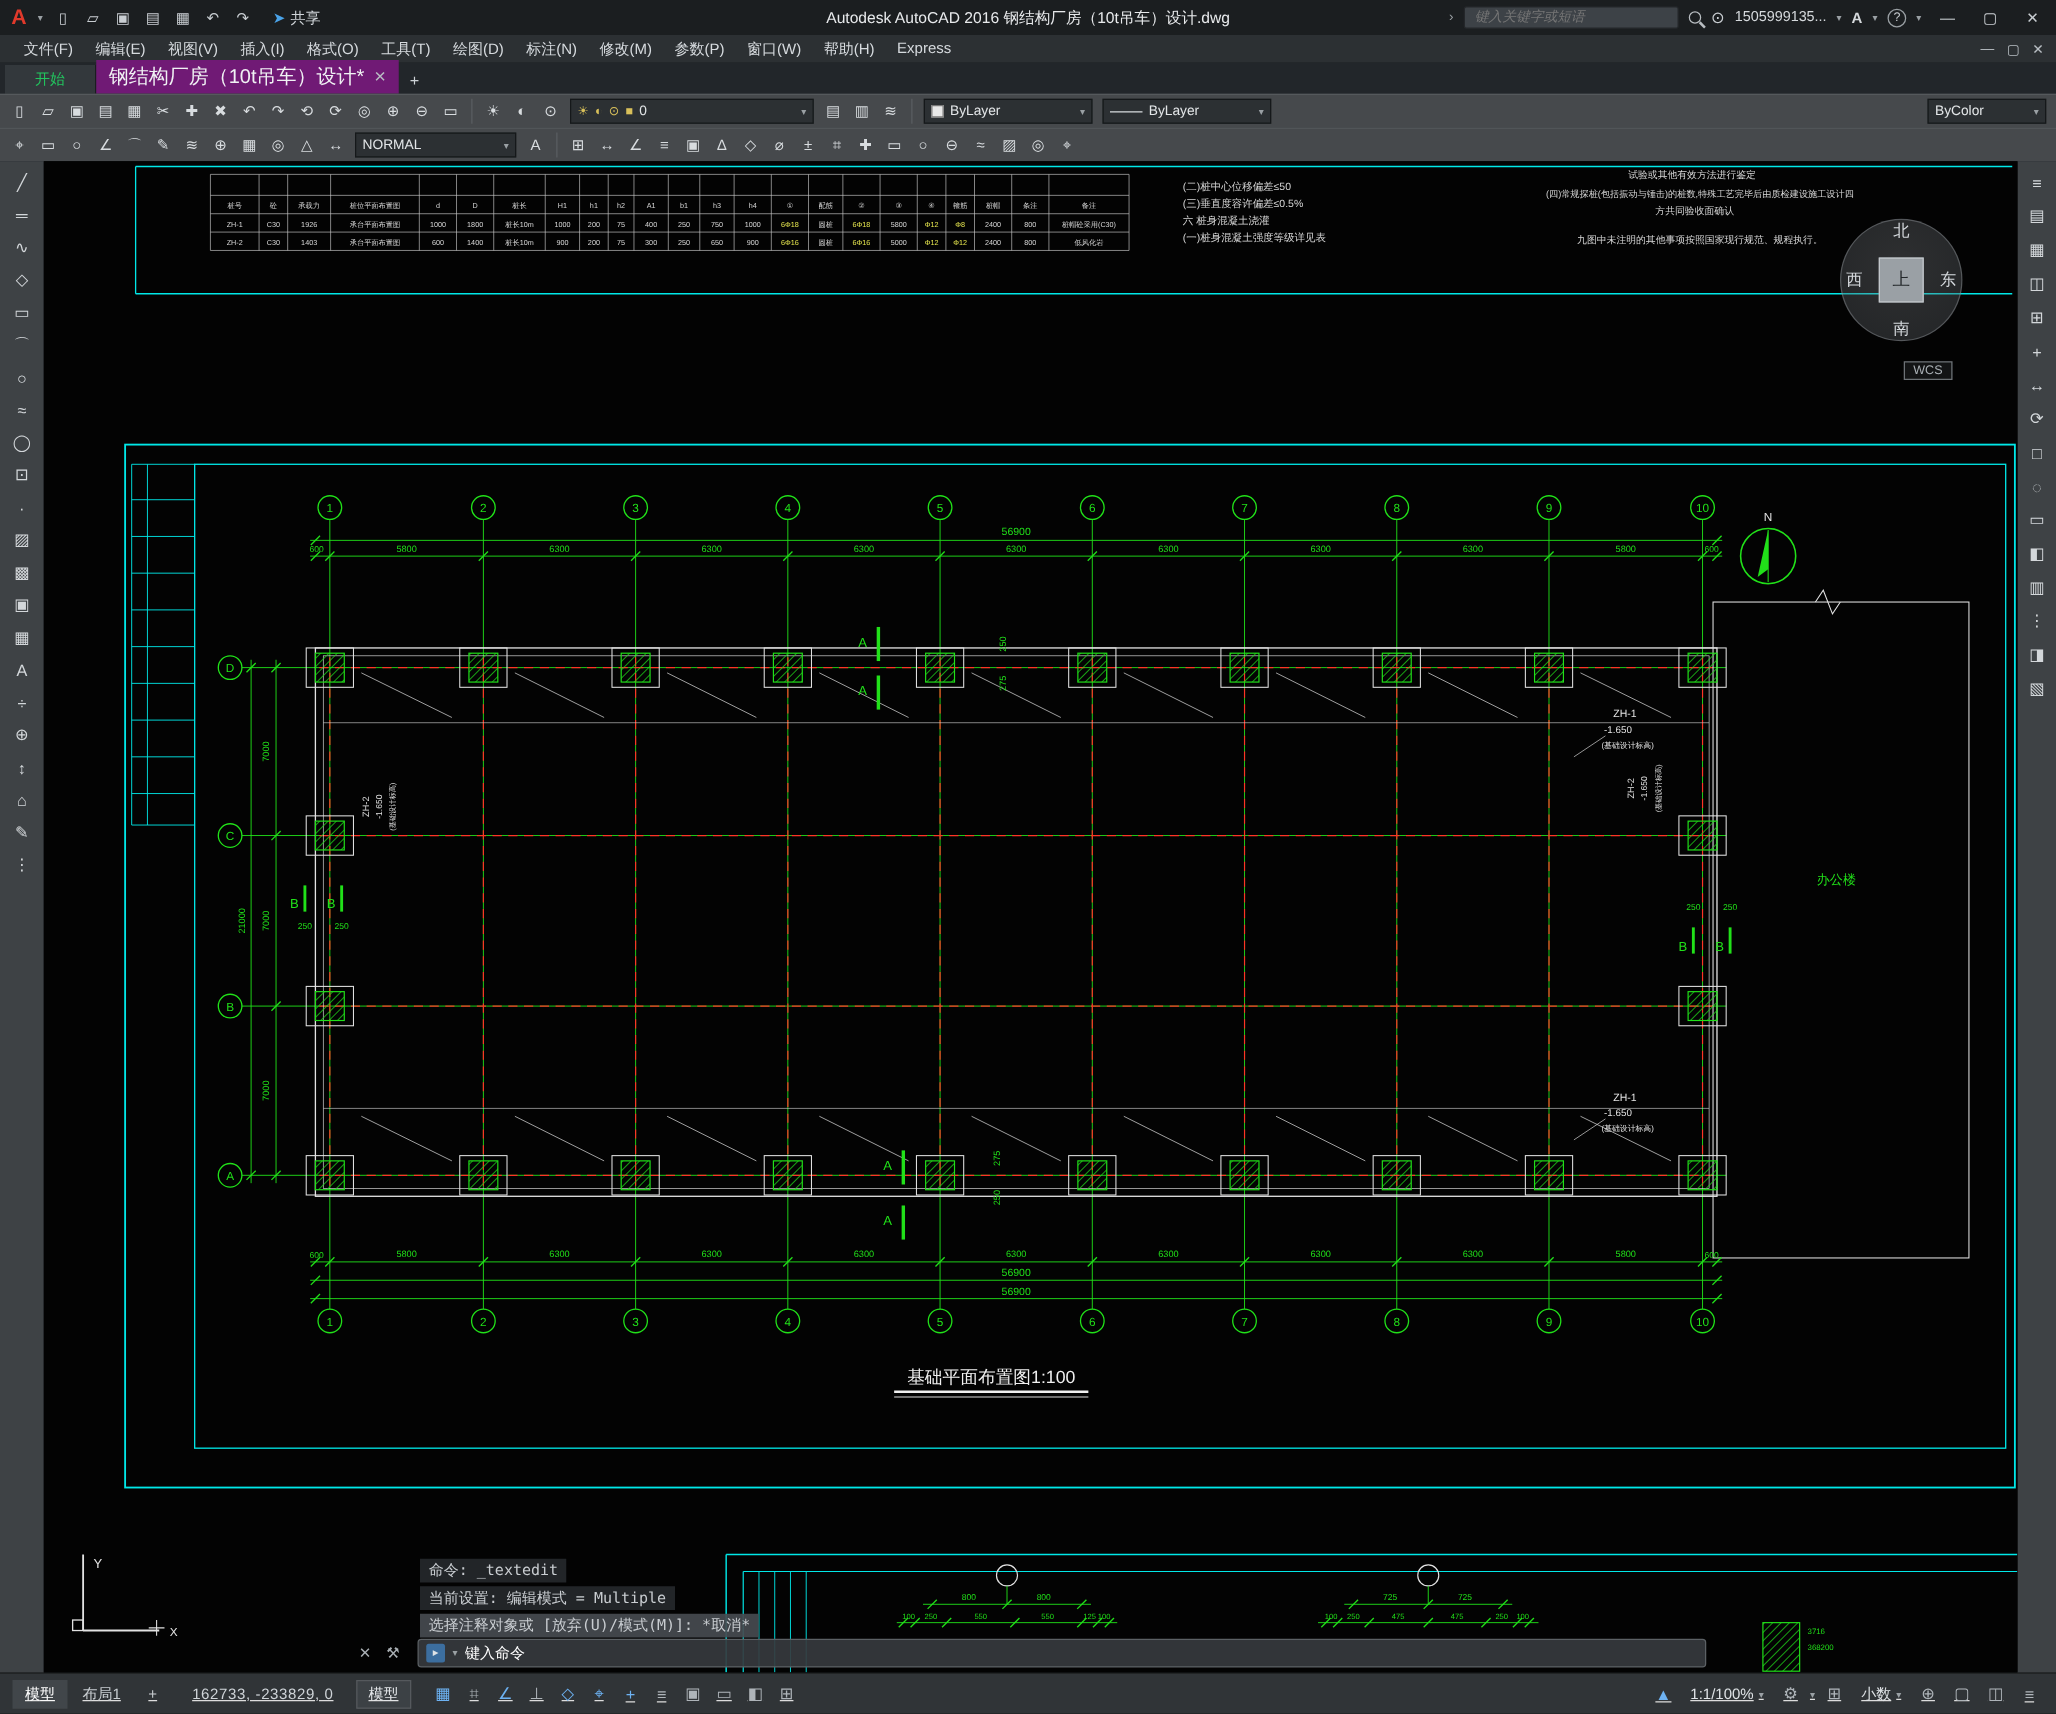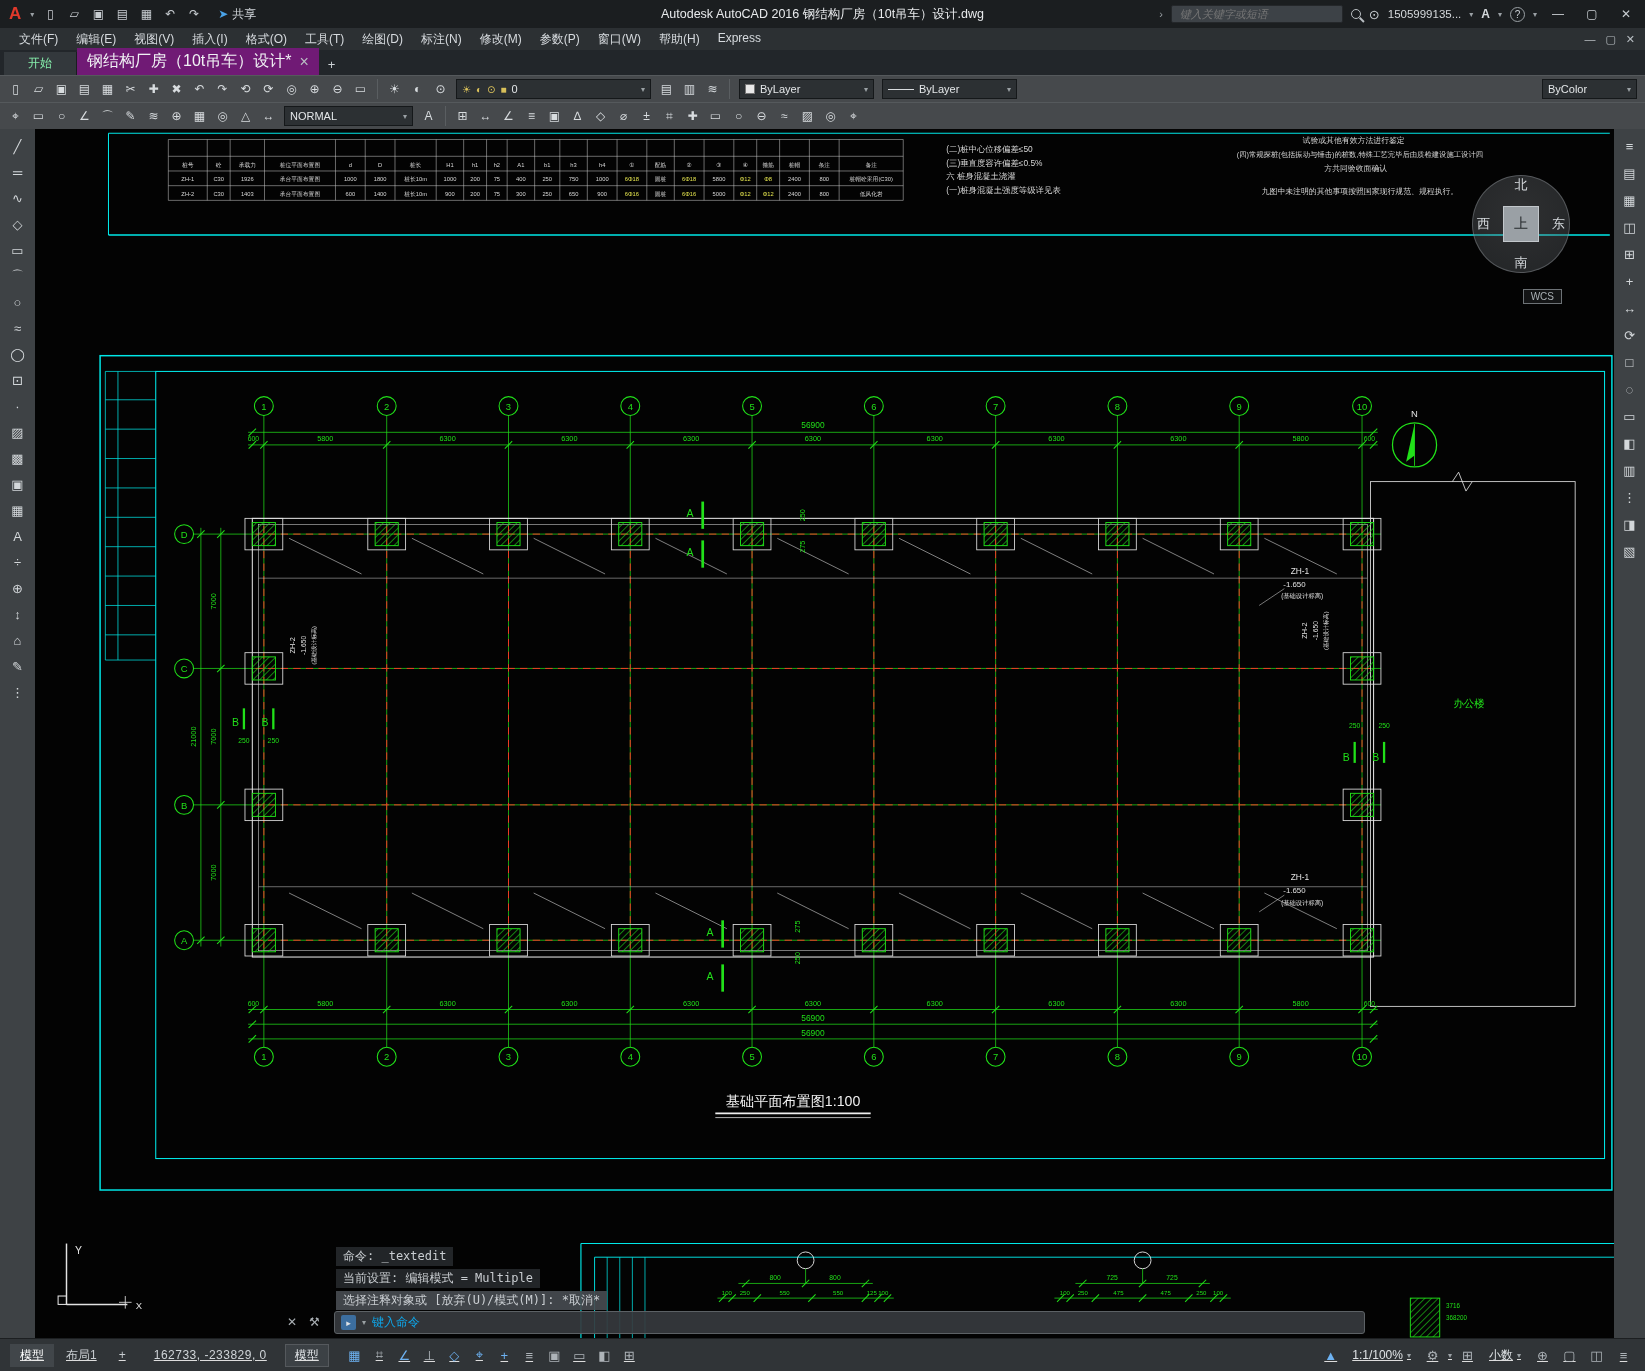--- a/index.html
+++ b/index.html
@@ -29,21 +29,21 @@
 
   
   .menubar{height:22px;background:#2c3033;display:flex;align-items:center;padding:0 10px;flex:0 0 auto;}
   .menu-items{display:flex;}
   .menu-item{padding:0 9px;font-size:12px;color:#d6dade;}
   .doc-win-btns{margin-left:auto;display:flex;gap:10px;}
   .doc-win-btns span{color:#b9bfc4;font-size:11px;}
 
   
   .filetabs{height:25px;background:#22262a;display:flex;align-items:flex-end;padding:0 4px;flex:0 0 auto;}
-  .tab-start{padding:3px 24px;background:#33383c;color:#86efac;font-size:12px;border-right:1px solid #1a1d20;}
+  .tab-start{padding:3px 24px;background:#33383c;color:#22c55e;font-size:12px;border-right:1px solid #1a1d20;}
   .tab-doc{padding:3px 10px;background:#701a75;color:#f0f2f4;font-size:16px;display:flex;gap:8px;align-items:center;}
   .tab-close{color:#b9bfc4;}
   .tab-add{padding:3px 9px;color:#cdd2d6;font-size:13px;}
 
   
   .toolbar{height:27px;background:#46494c;border-top:1px solid #55595c;display:flex;align-items:center;padding:0 5px;gap:2px;flex:0 0 auto;}
   .ticon{width:21px;height:21px;display:flex;align-items:center;justify-content:center;font-size:12px;color:#d8dcdf;}
   .tsep{width:1px;height:20px;background:#5a5e61;margin:0 4px;}
   .tspacer{flex:1;}
   .combo{height:20px;background:#2c3033;border:1px solid #15181a;display:flex;align-items:center;font-size:11px;color:#e3e6e8;padding:0 5px;gap:5px;margin:0 3px;}
@@ -72,21 +72,21 @@
   .vc-center{position:absolute;left:50%;top:50%;transform:translate(-50%,-50%);width:36px;height:36px;background:#9aa0a5;border:1px solid #c2c7cb;color:#23272a;display:flex;align-items:center;justify-content:center;font-size:14px;}
   .wcs-box{position:absolute;top:160px;right:52px;border:1px solid #6d7276;color:#aab0b5;font-size:10px;padding:1px 7px;background:rgba(35,38,40,.5);}
 
   
   .cmd-hist{position:absolute;left:301px;top:1118px;display:flex;flex-direction:column;gap:3px;align-items:flex-start;}
   .cmd-line{background:rgba(40,44,47,.85);color:#c9cdd1;font-family:"DejaVu Sans Mono","Liberation Mono",monospace;font-size:12px;padding:1px 7px;white-space:nowrap;}
   .cmd-line.hl{background:rgba(70,75,80,.92);}
   .cmd-extra{position:absolute;left:252px;top:1186px;display:flex;gap:12px;color:#aab0b5;font-size:12px;}
   .cmd-input{position:absolute;left:299px;top:1182px;width:1031px;height:23px;background:rgba(54,58,62,.92);border:1px solid #5c6165;border-radius:3px;display:flex;align-items:center;padding:0 6px;gap:6px;}
   .cmd-chip{width:15px;height:15px;background:#3c6e9f;border-radius:2px;display:flex;align-items:center;justify-content:center;font-size:9px;color:#dfe3e6;}
-  .cmd-ghost{color:#0ea5e9;font-size:12px;}
+  .cmd-ghost{color:#ffffff;font-size:12px;}
 
   
   .statusbar{height:33px;background:#303437;border-top:1px solid #1c1f21;display:flex;align-items:center;padding:0 10px;gap:6px;font-size:12px;flex:0 0 auto;text-decoration:underline;}
   .sb-tabs{display:flex;align-items:center;gap:2px;}
   .sb-tab{padding:3px 10px;color:#c7ccd0;}
   .sb-tab.active{background:#41464a;color:#ffffff;}
   .sb-coords{color:#cfd4d8;margin-left:12px;letter-spacing:.5px;}
   .sb-btn{margin-left:12px;padding:2px 9px;background:#3c4145;border:1px solid #55595d;color:#e3e6e9;}
   .sb-toggles{display:flex;gap:2px;margin-left:8px;}
   .sb-ticon{width:23px;height:22px;display:flex;align-items:center;justify-content:center;color:#aeb4b9;font-size:13px;}

